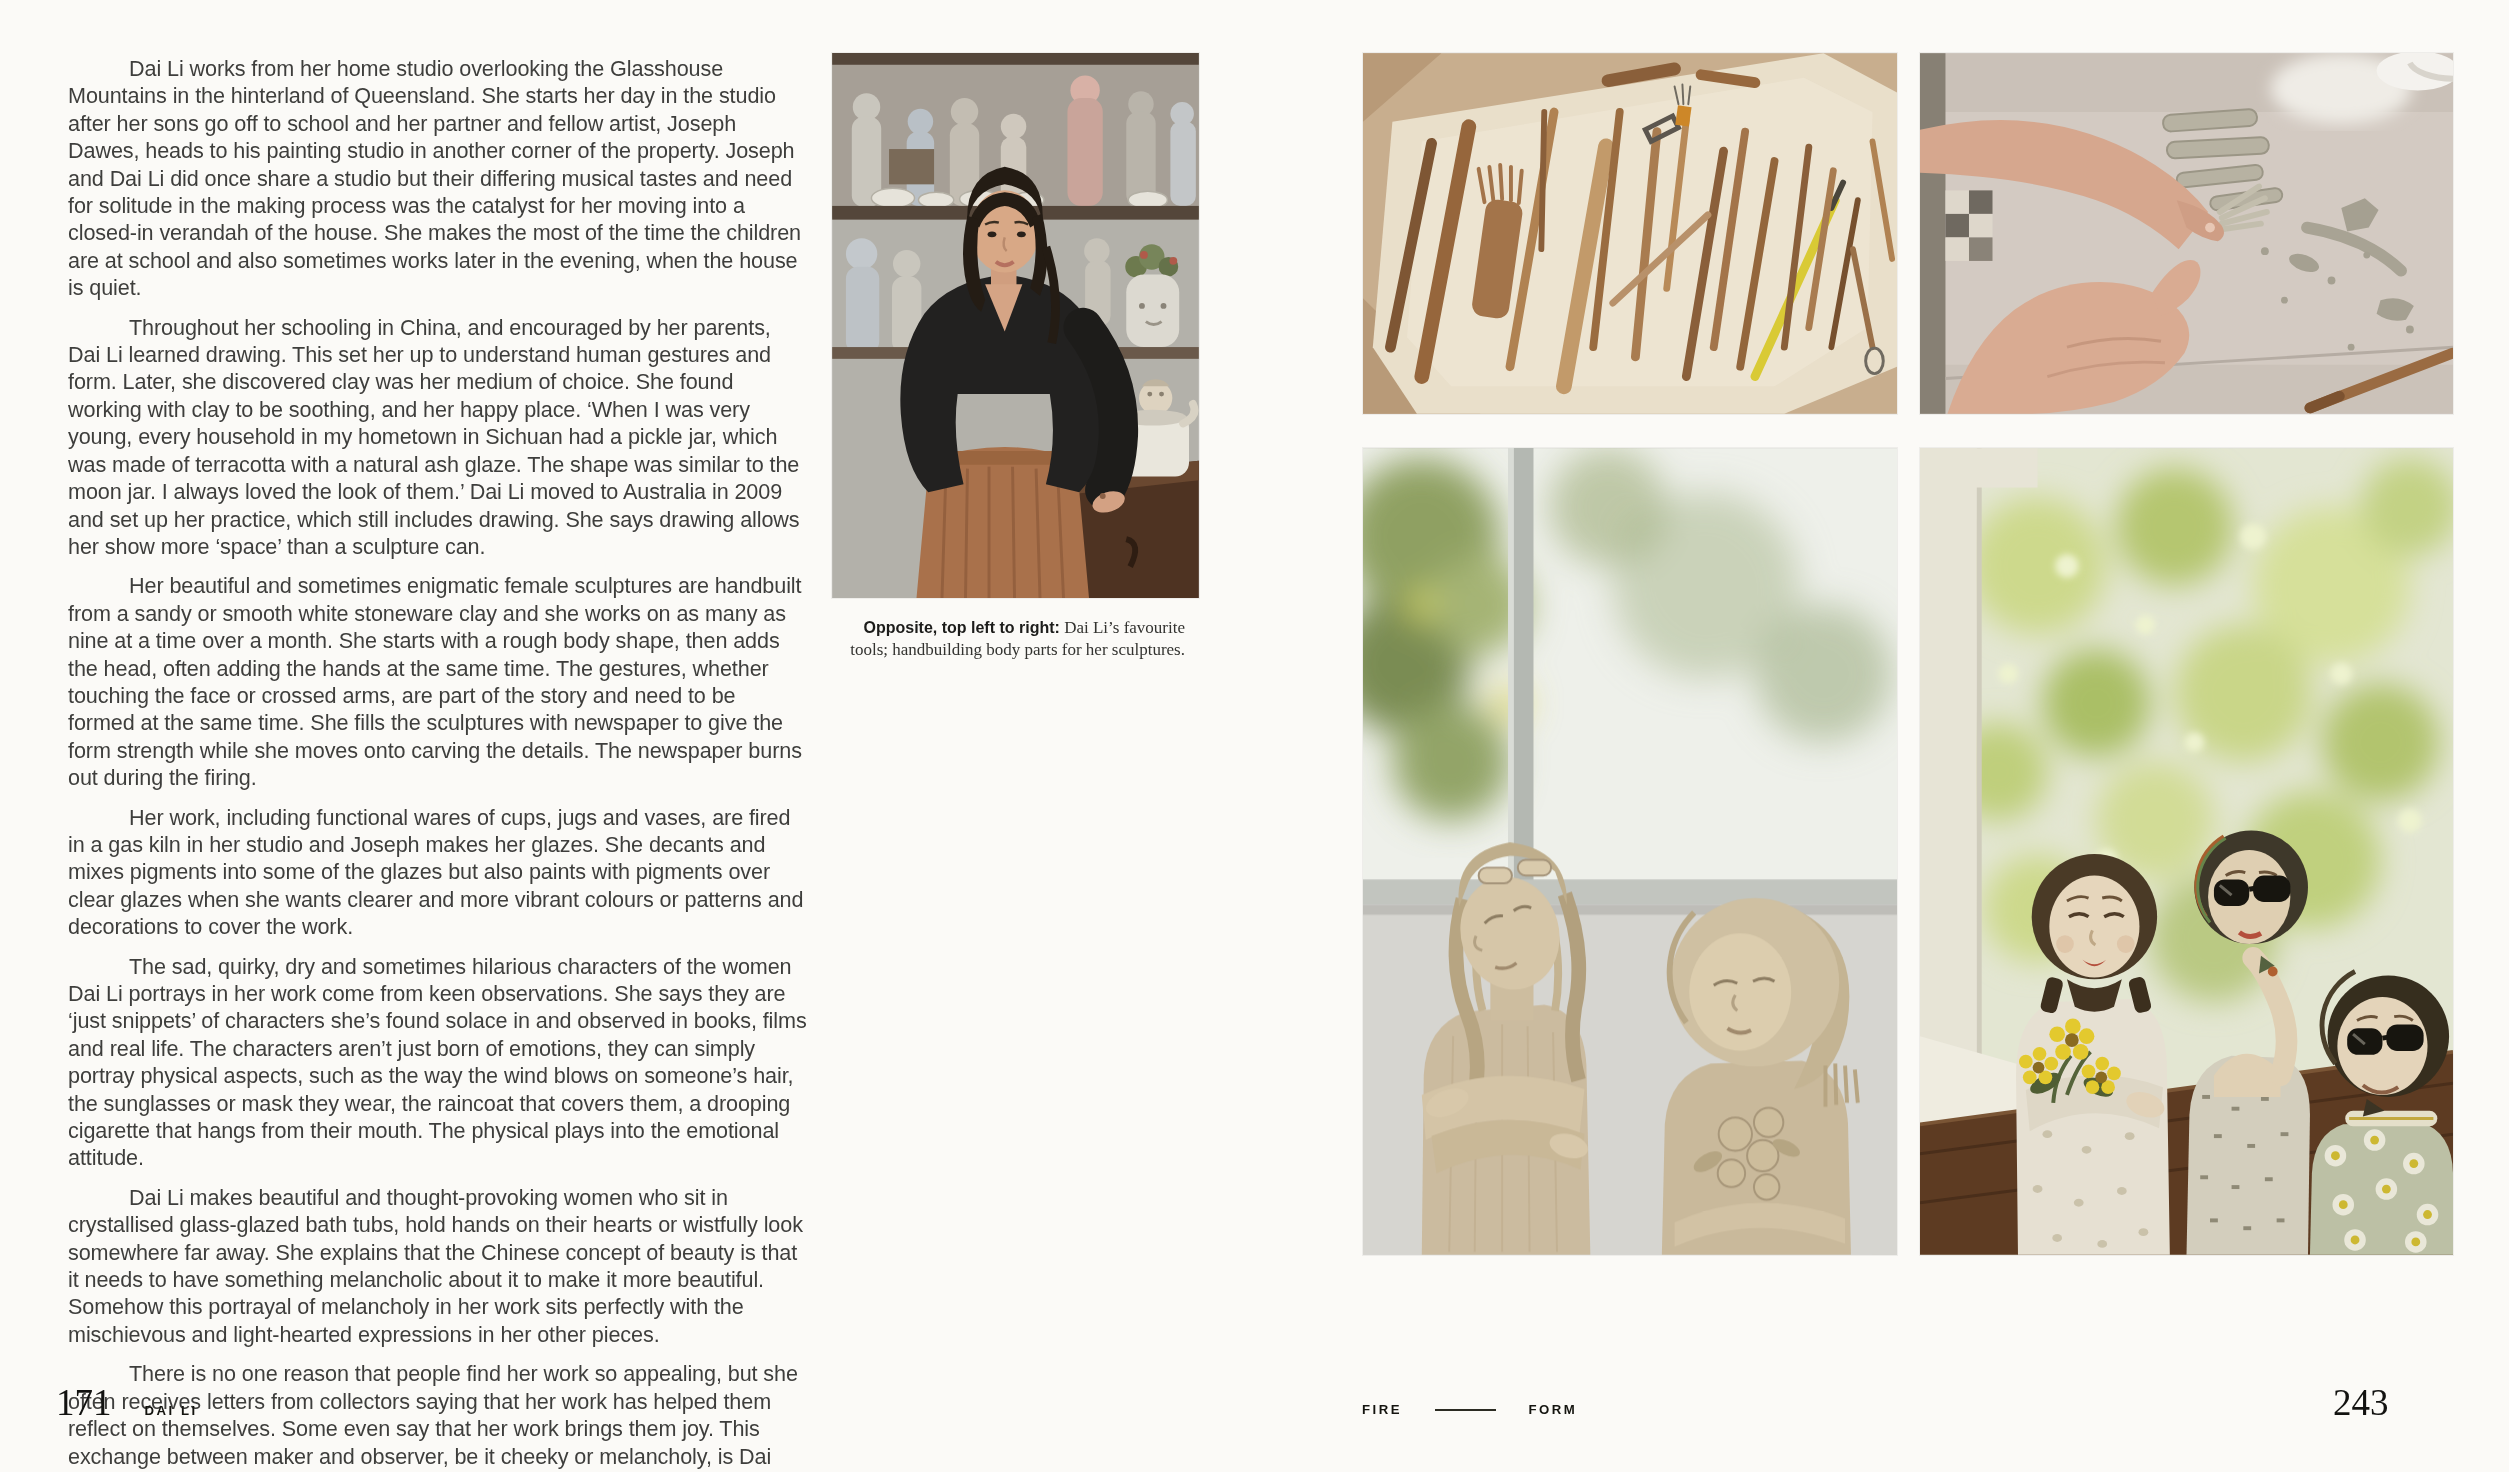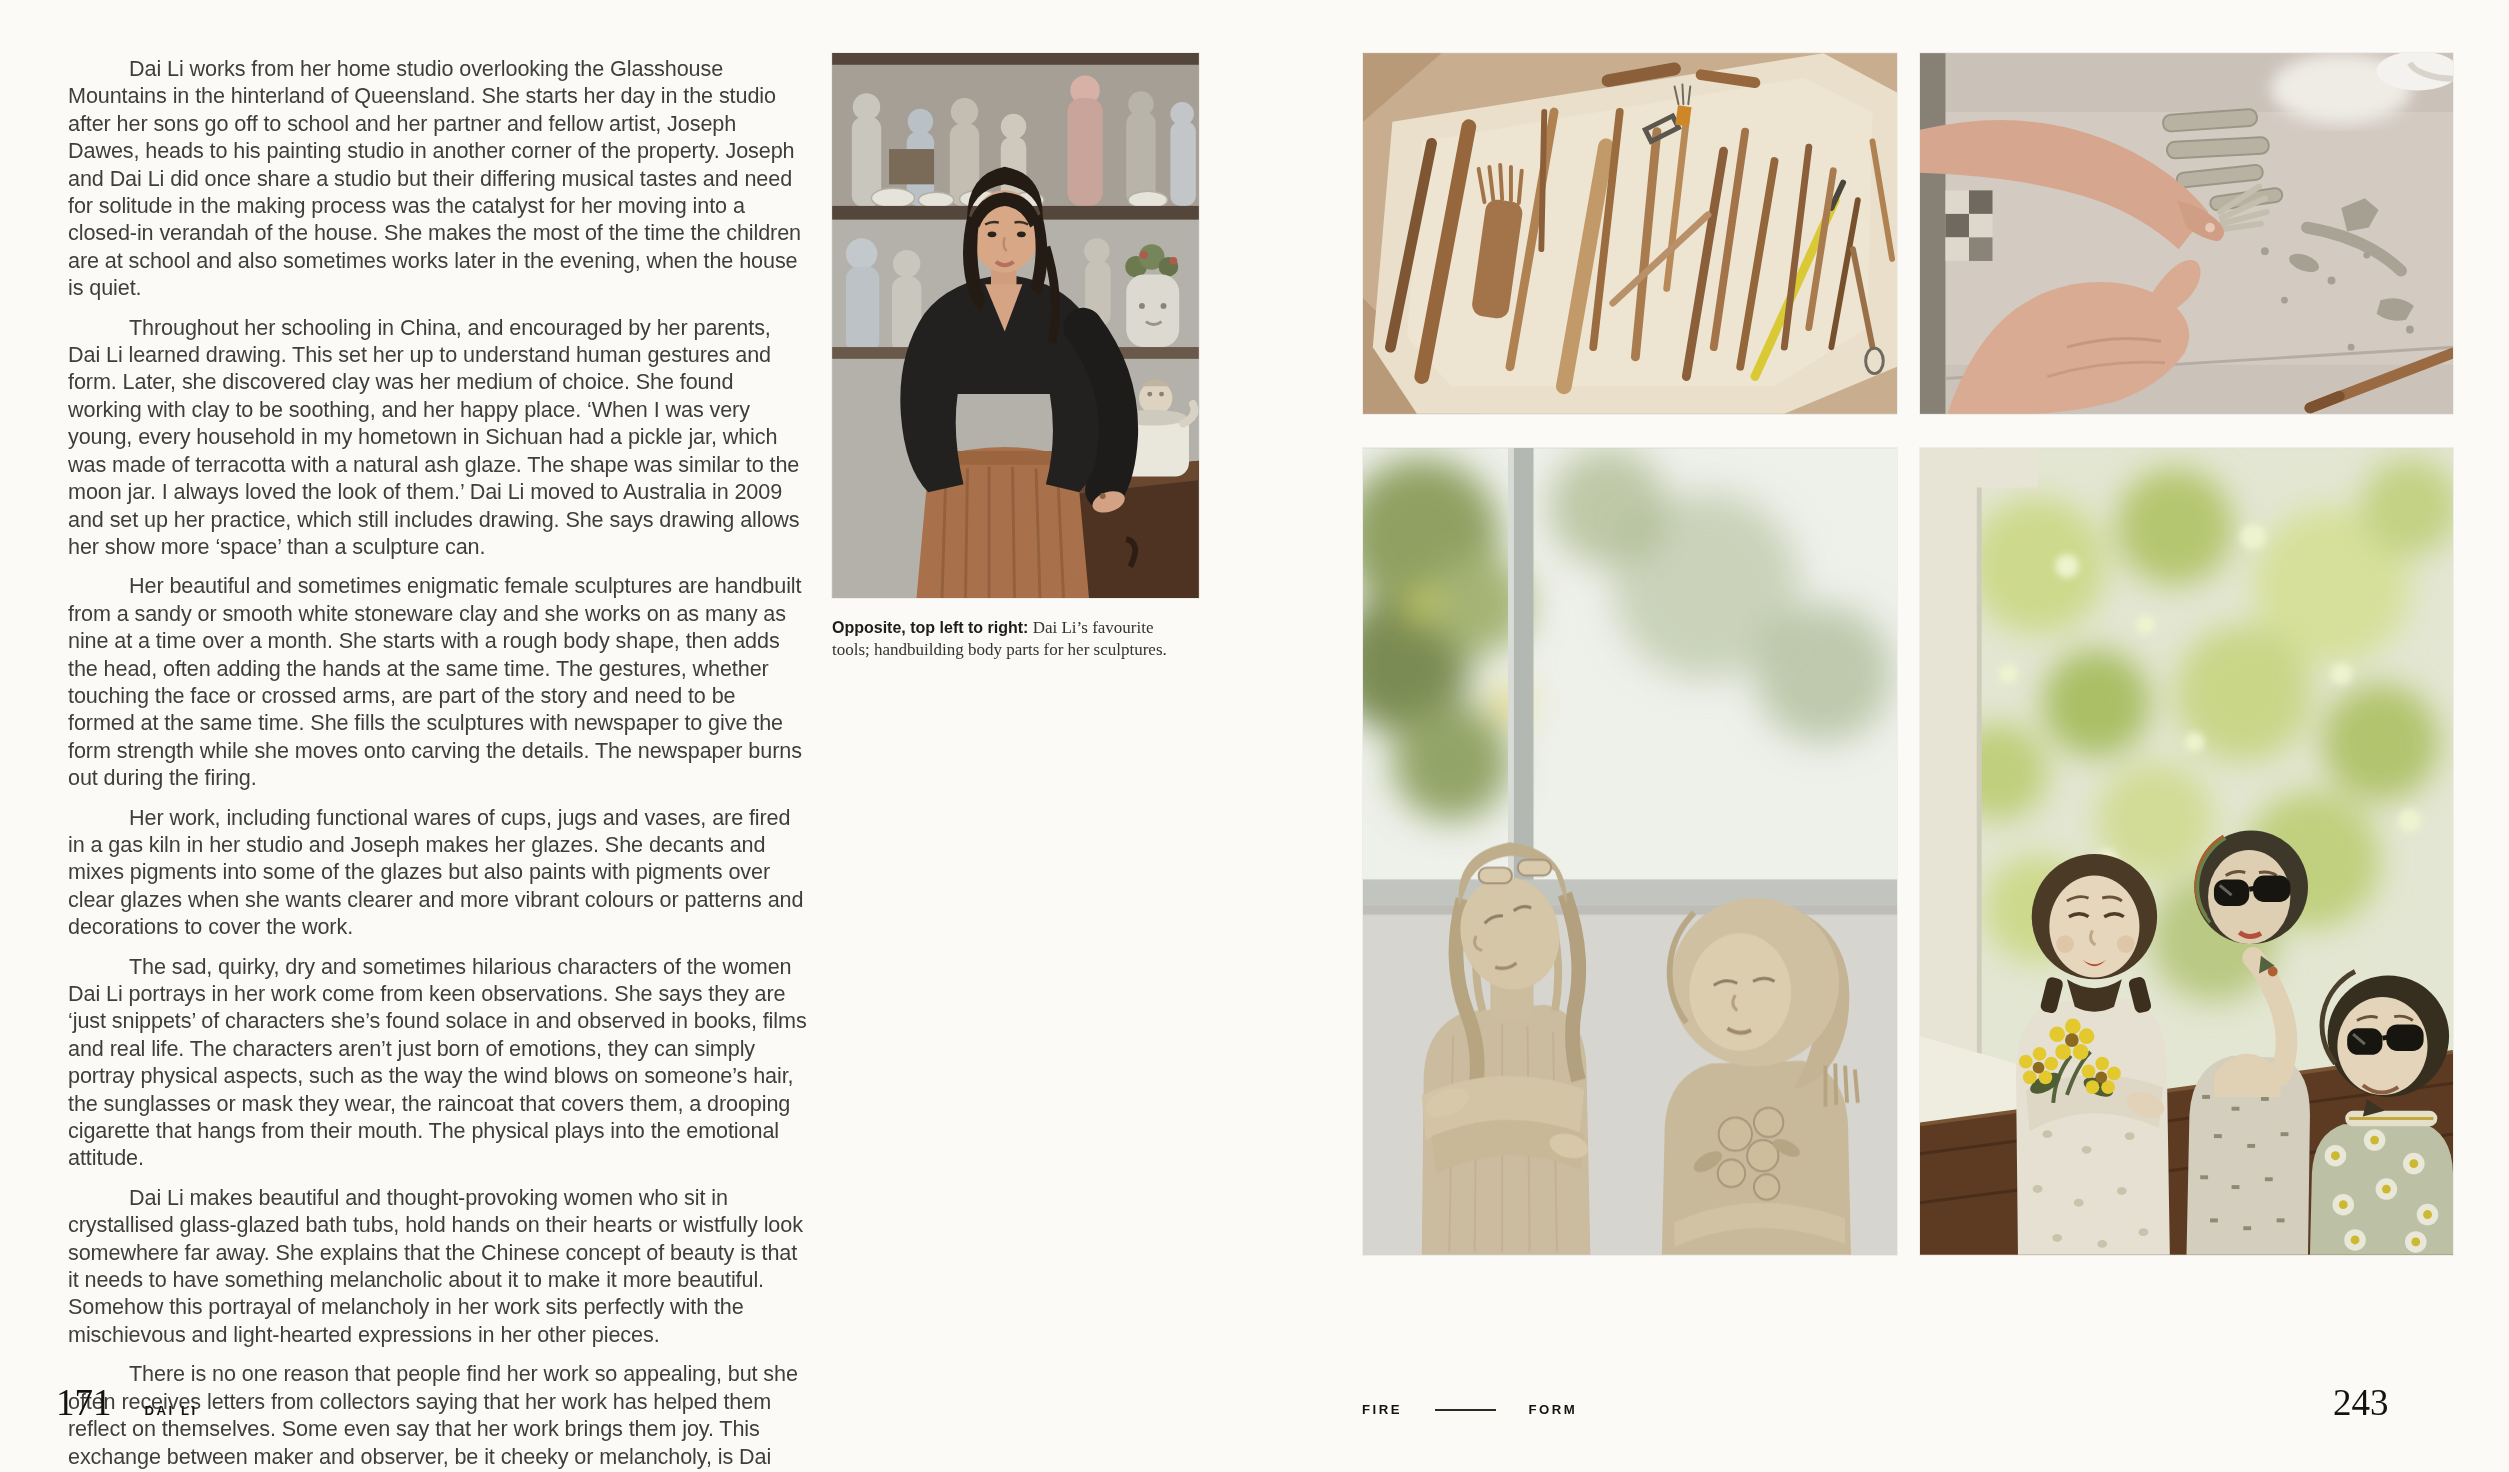--- a/index.html
+++ b/index.html
@@ -14,21 +14,21 @@
   .text-col{
     left:56px;top:43px;width:763px;
     font-size:21.6px;line-height:27.4px;color:#3e3e3c;
     letter-spacing:-0.1px;
   }
   .text-col p{margin:12px;text-indent:61px;}
   
   .photo{position:absolute;overflow:hidden;box-shadow:0 0 0 1px rgba(0,0,0,.05);background:#ddd;}
   .photo svg{display:block;}
   .portrait{left:832px;top:53px;width:367px;height:545px;}
-  .caption{left:832px;top:617px;width:353px;font-size:16px;line-height:21.6px;color:#2d2d2b;}
+  .caption{left:832px;top:617px;width:353px;font-size:16px;line-height:21.6px;color:#2d2d2b;text-align:right;}
   .caption .lead{font-weight:bold;font-family:"Liberation Sans",sans-serif;color:#1c1c1a;}
   .caption .body{font-family:"Liberation Serif",serif;font-size:17px;color:#333330;}
   
   .ph-tools{left:1363px;top:53px;width:534px;height:361px;}
   .ph-hands{left:1920px;top:53px;width:533px;height:361px;}
   .ph-green{left:1363px;top:448px;width:534px;height:807px;}
   .ph-glazed{left:1920px;top:448px;width:533px;height:807px;}
   
   .footer-left{left:56px;top:1381px;display:flex;align-items:baseline;}
   .pagenum{font-family:"Liberation Serif",serif;font-size:37px;color:#121210;font-weight:400;}

